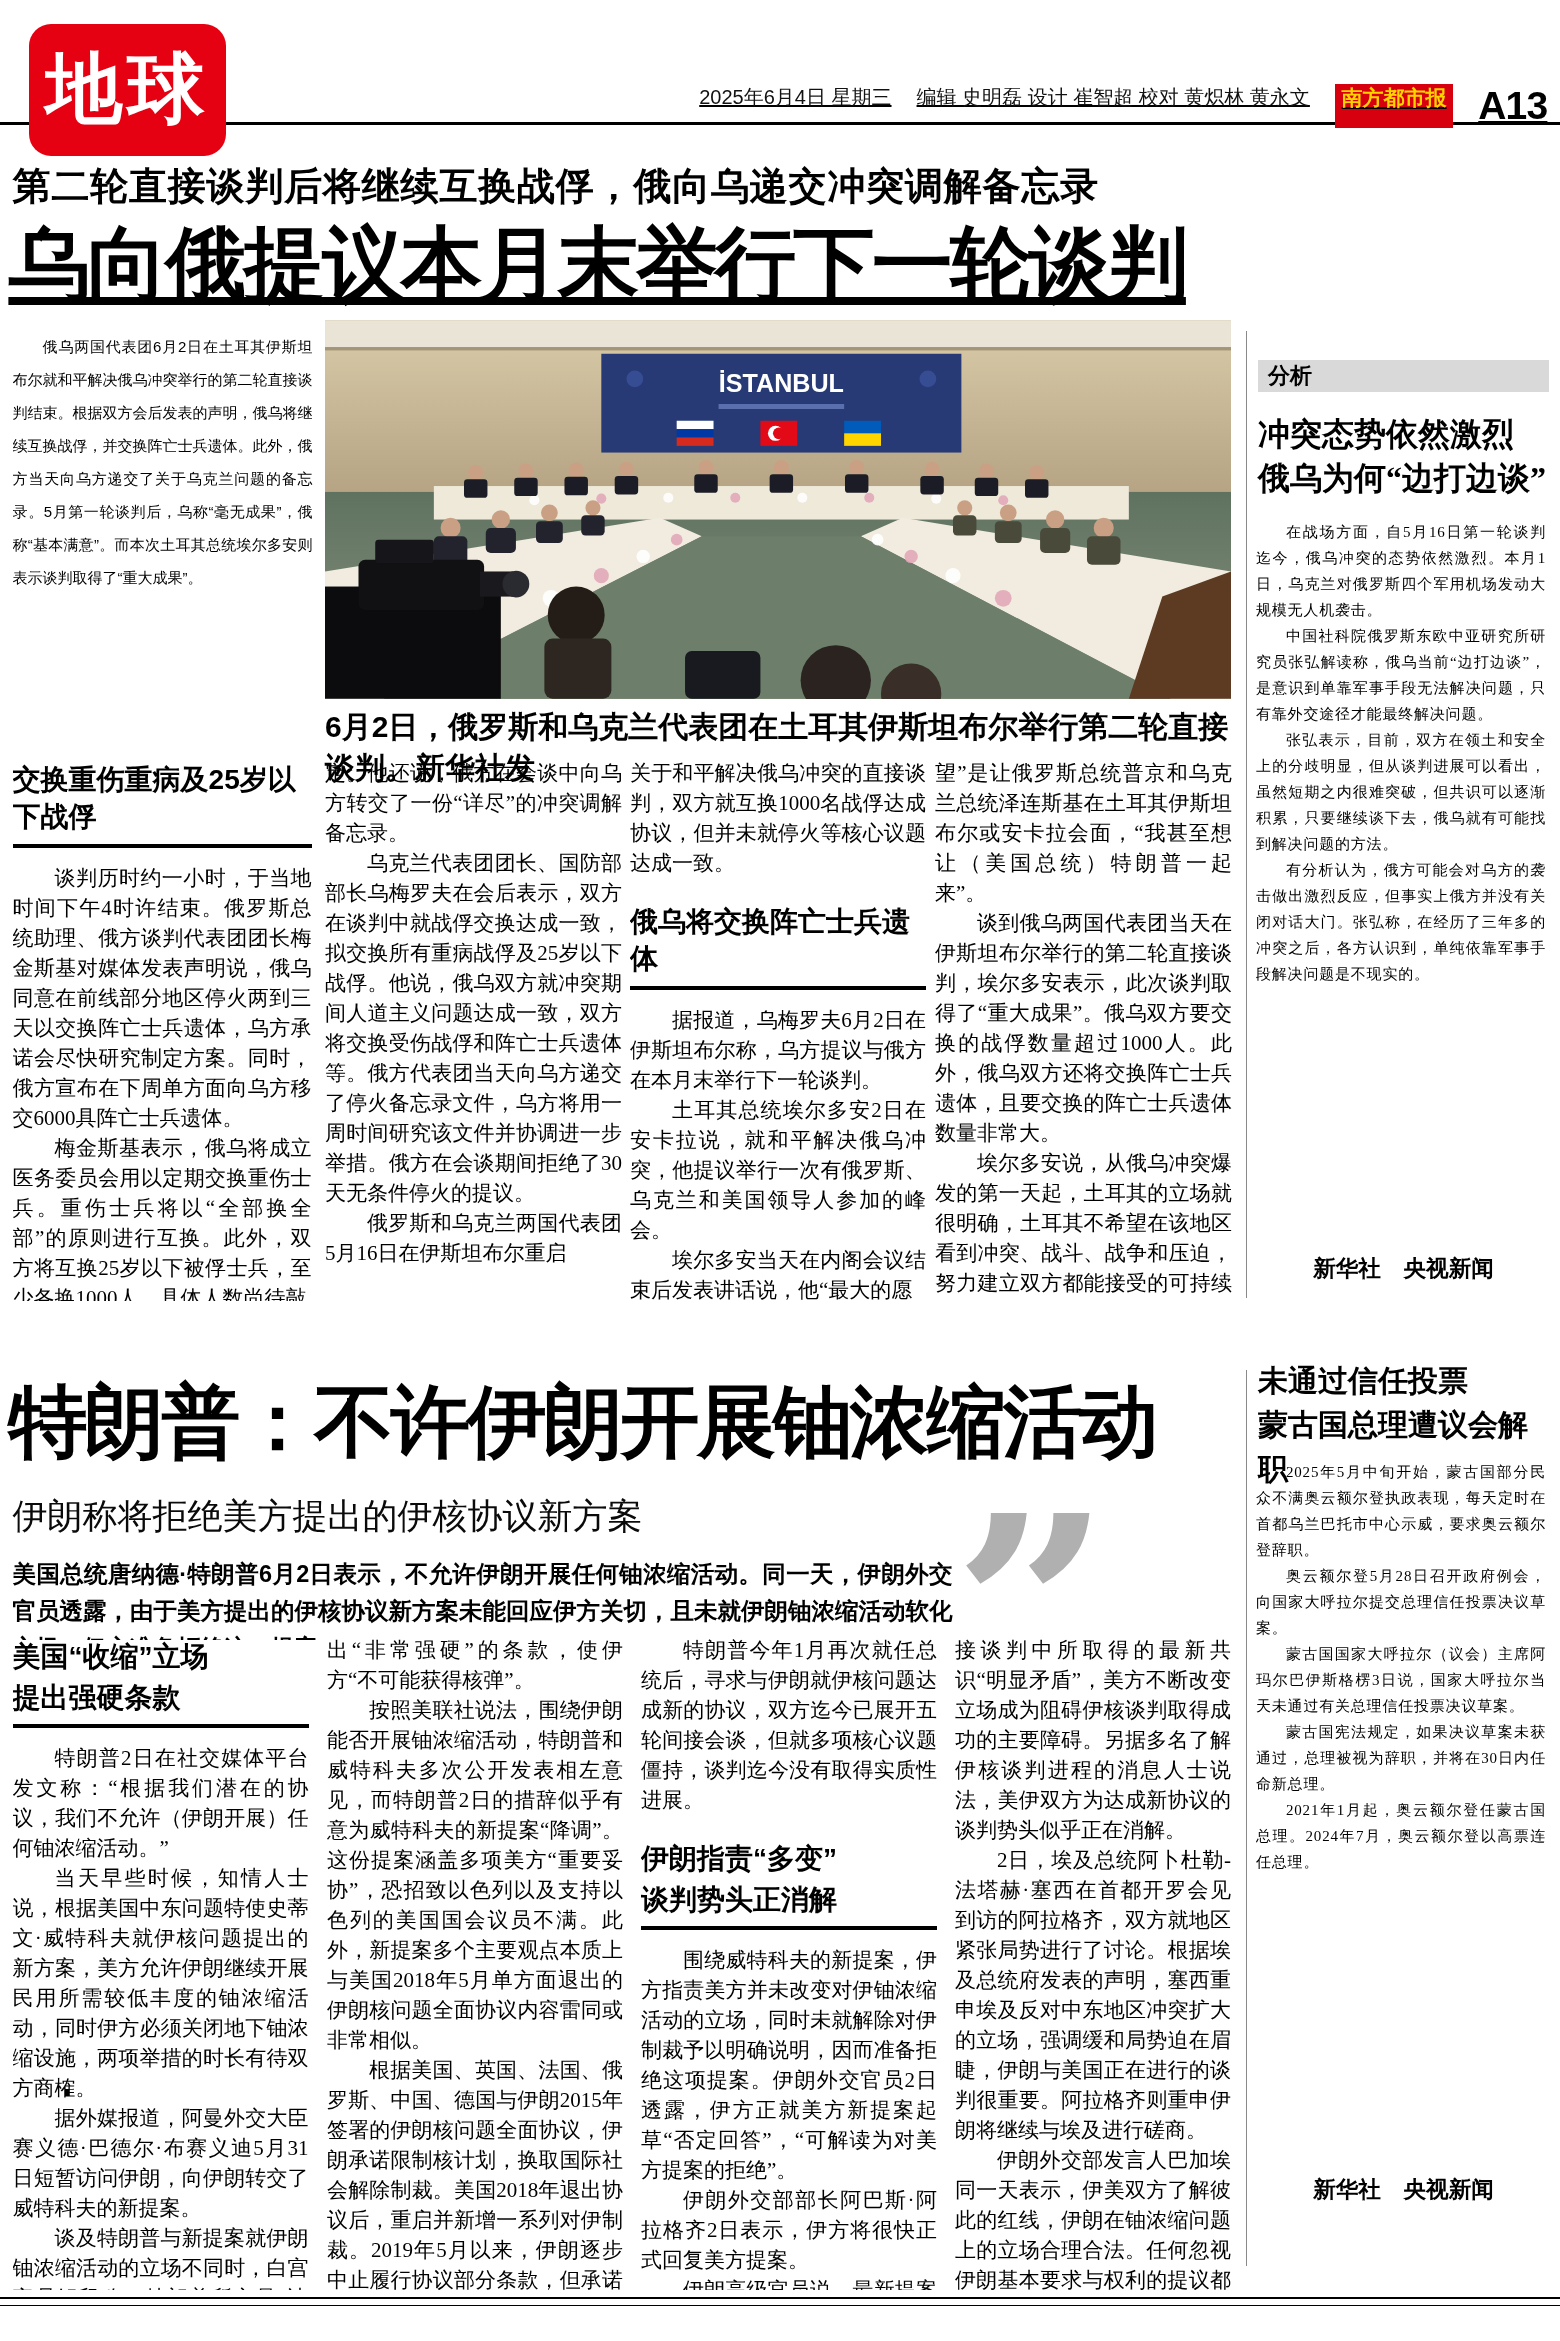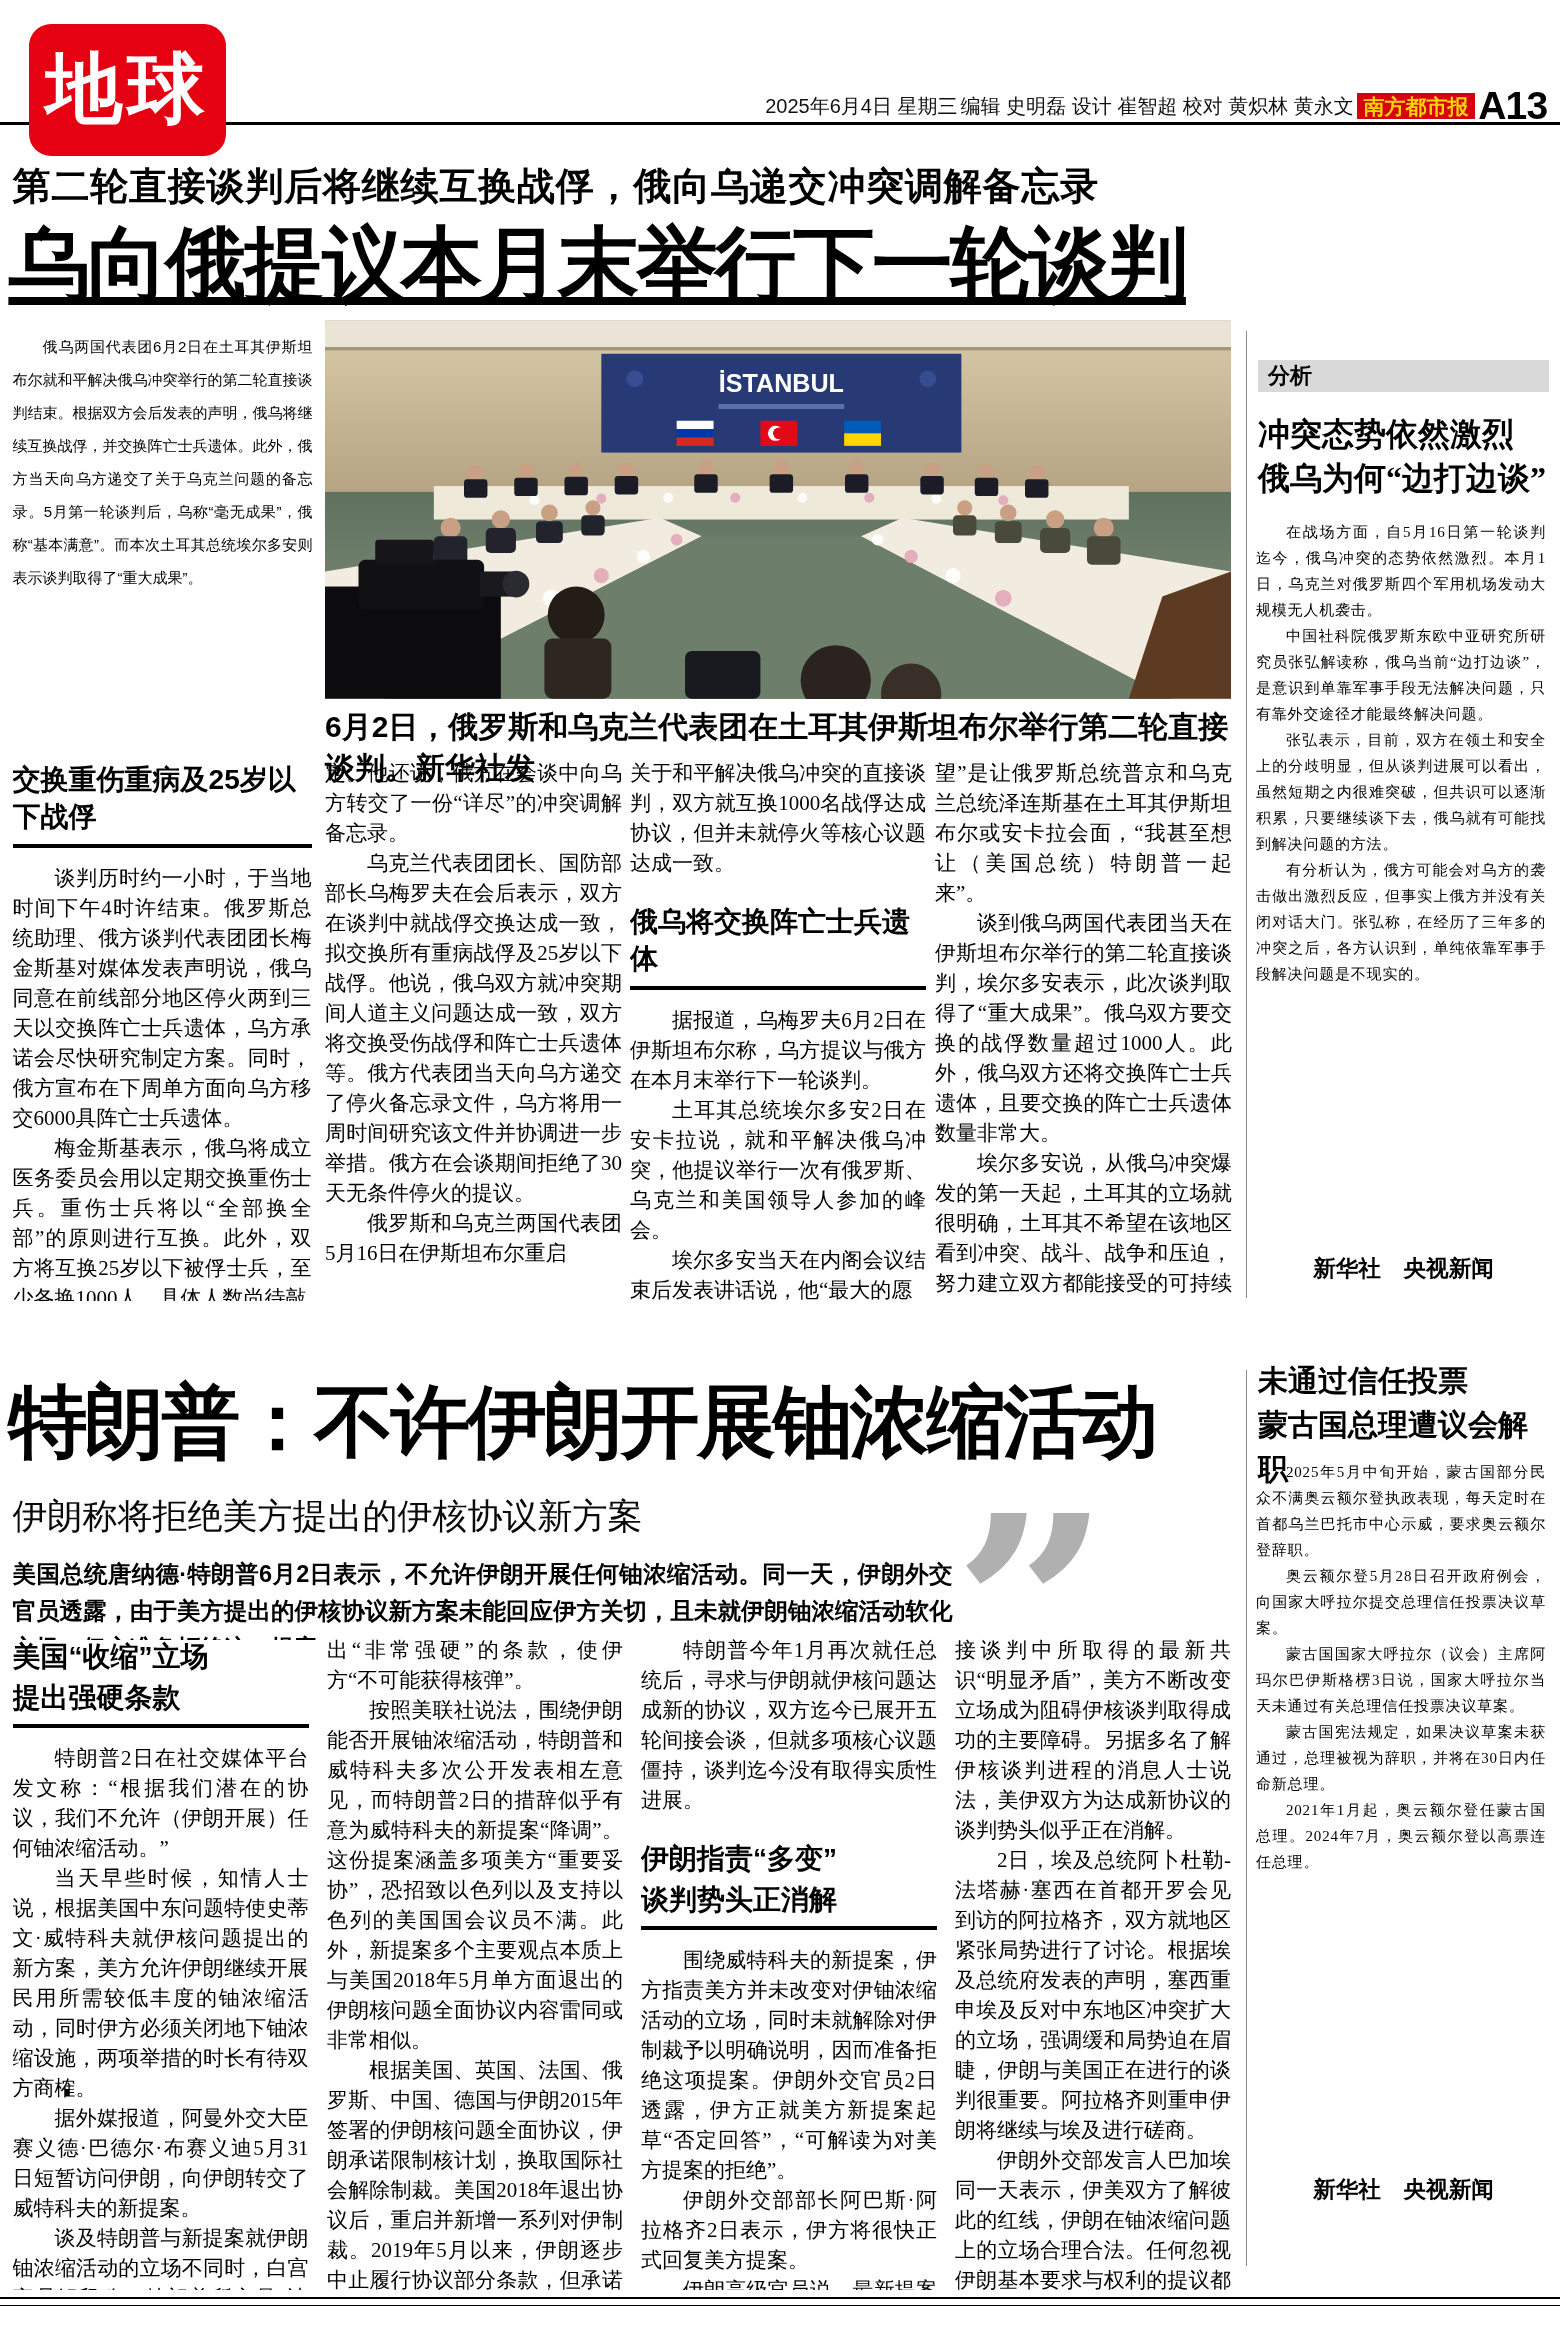--- a/index.html
+++ b/index.html
@@ -5,21 +5,21 @@
   html,body{margin:0;padding:0;background:#ffffff;}
   .page{position:relative;width:1560px;height:2342px;background:#fff;overflow:hidden;
         font-family:"Liberation Sans","DejaVu Sans",sans-serif;color:#000;}
   .abs{position:absolute;}
 
   
   .section-flag{left:29px;top:23.5px;width:197px;height:132px;background:#e50012;
     display:flex;align-items:center;justify-content:center;z-index:5;border-radius:22px;}
   .section-flag span{color:#fff;font-size:77px;font-weight:900;letter-spacing:5px;}
   .header-rule{left:0;top:122px;width:1560px;height:2.5px;background:#000;}
-  .masthead{right:12.6px;top:84px;display:flex;align-items:center;gap:3px;}
+  .masthead{right:12.6px;top:84px;display:flex;gap:25px;text-decoration:underline;}
   .dateline,.staffline{font-size:20px;color:#111;}
   .brand{background:#d6000f;color:#ffd400;font-weight:700;font-size:21px;padding:2.5px 6.7px;line-height:1;}
   .pageno{font-size:39px;font-weight:900;letter-spacing:-0.8px;}
 
   
   .kicker{left:12.6px;top:161px;width:1223px;font-size:38px;font-weight:600;letter-spacing:0.8px;}
   .headline1{left:8.4px;top:211px;width:1231px;font-size:81px;font-weight:900;letter-spacing:-2.5px;white-space:nowrap;text-decoration:underline;}
   .lead1{left:12.6px;top:330px;width:300px;height:389px;font-size:15px;line-height:33px;
          text-align:justify;overflow:hidden;}
   .photo-box{left:325px;top:320px;width:906px;height:379px;overflow:hidden;background:#b9a98c;}

